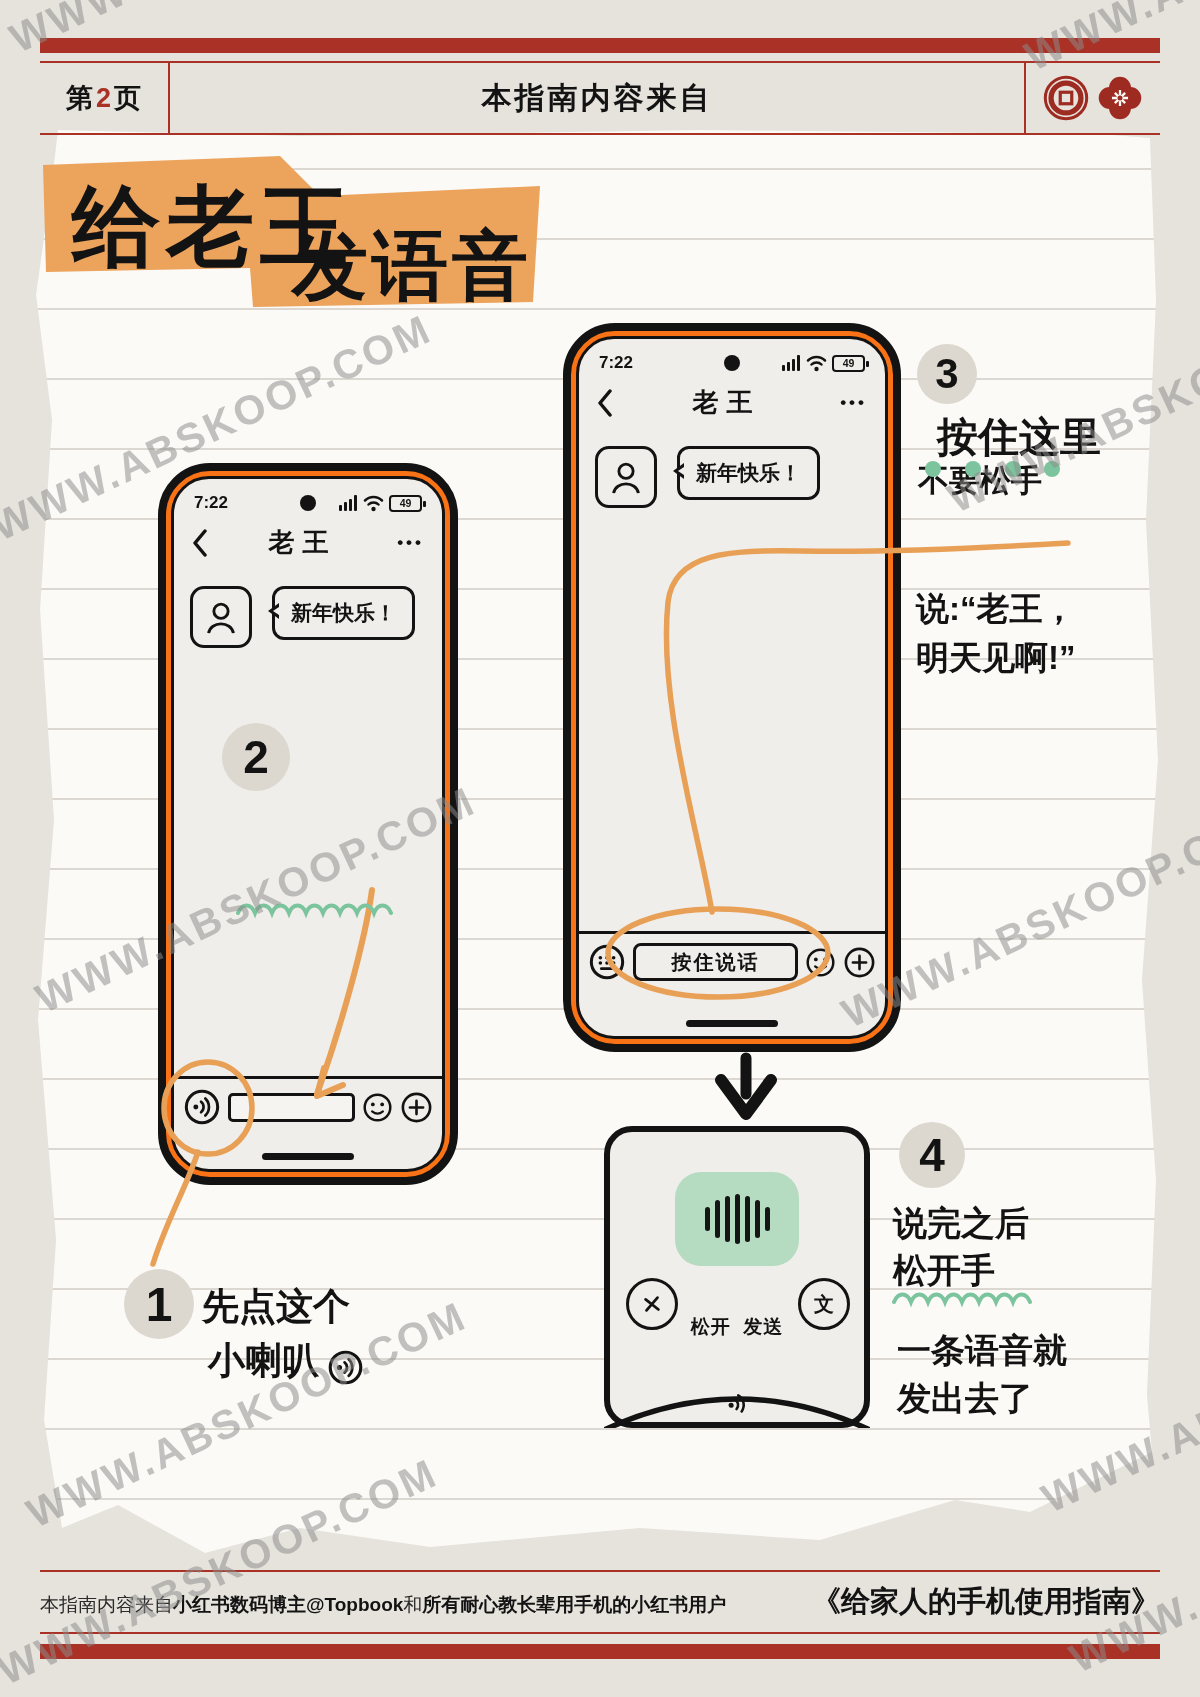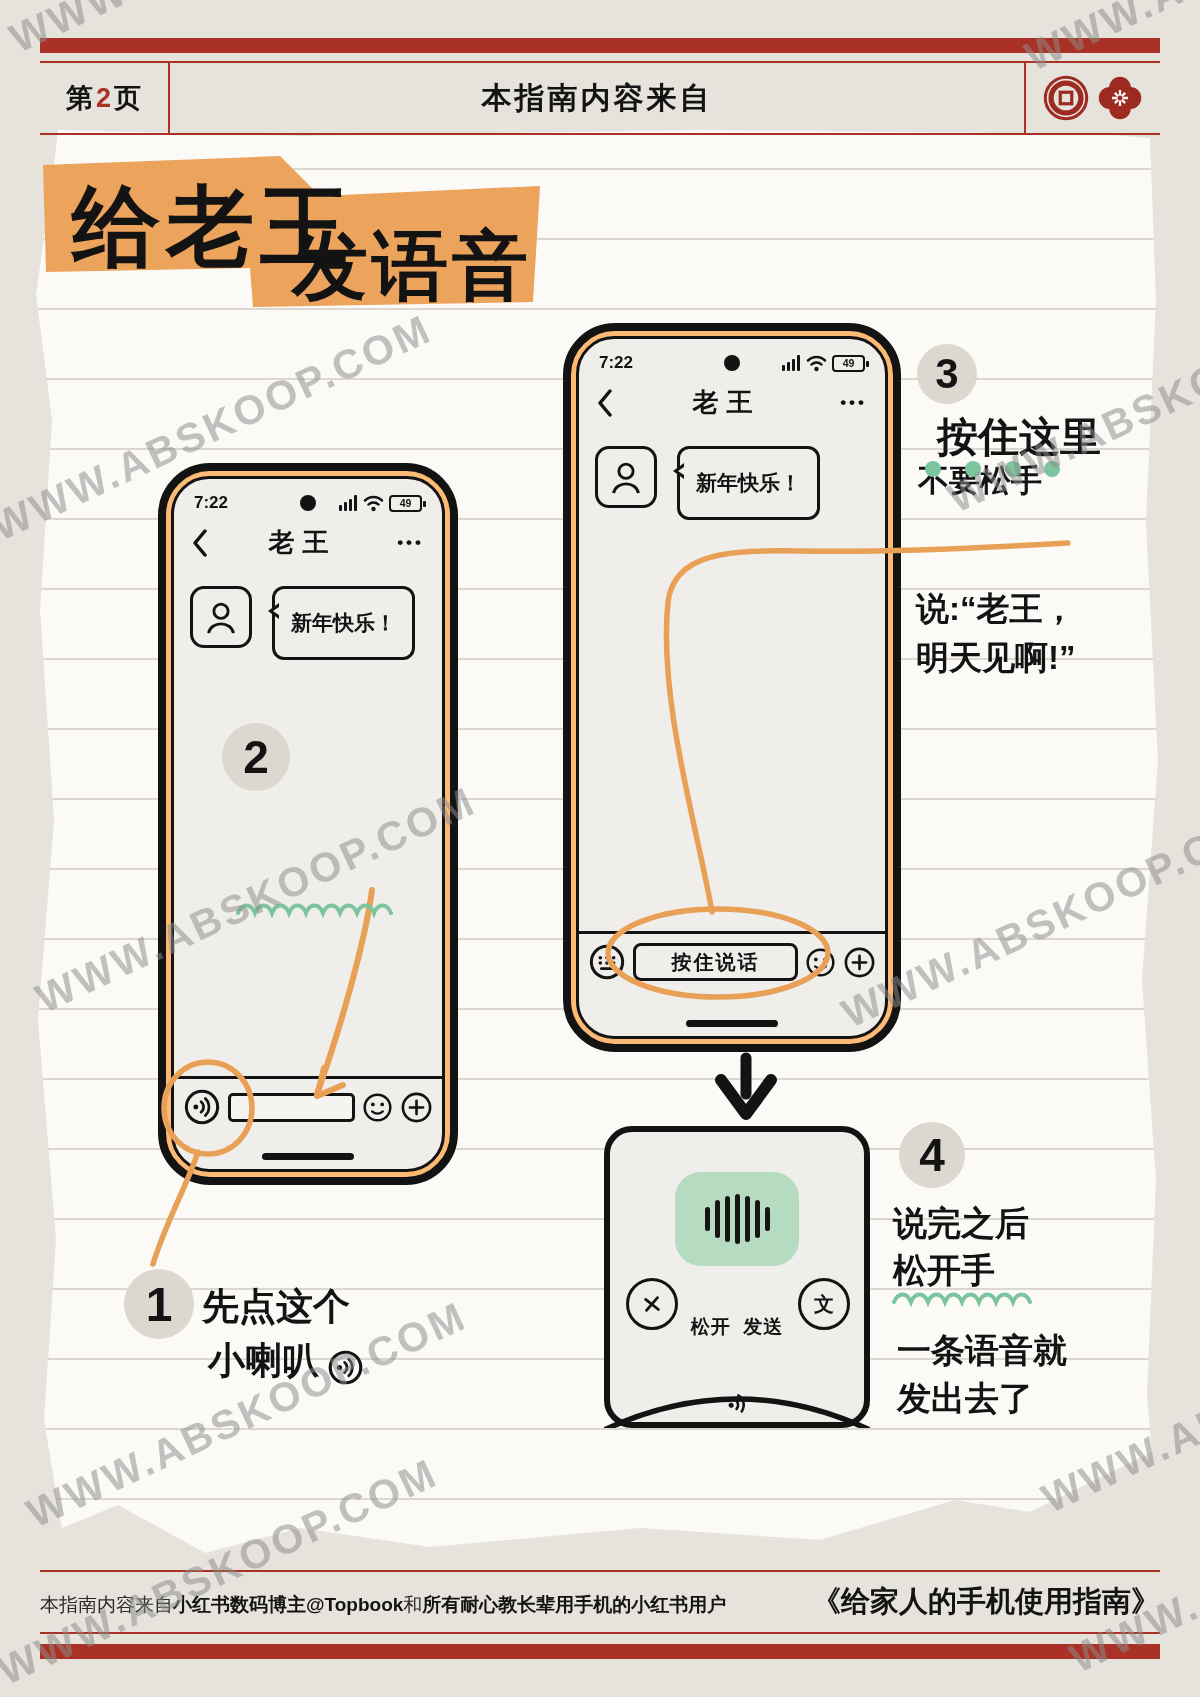--- a/index.html
+++ b/index.html
@@ -17,34 +17,34 @@
   .h-cell{display:flex;align-items:center;justify-content:center;}
   .h-page{width:128px;border-right:2px solid #a93126;font-size:27px;font-weight:800;letter-spacing:1px;}
   .h-page .num{color:#a93126;padding:0 2px;}
   .h-title{flex:1;font-size:30px;font-weight:800;letter-spacing:3px;}
   .h-icons{width:134px;border-left:2px solid #a93126;gap:8px;}
   
   .title-wrap{position:absolute;left:0;top:0;z-index:3;}
   .t1{position:absolute;left:72px;top:168px;font-size:88px;font-weight:900;letter-spacing:6px;z-index:4;}
   .t2{position:absolute;left:292px;top:216px;font-size:76px;font-weight:900;letter-spacing:4px;z-index:4;}
   
-  .phone{position:absolute;border:8px solid #131313;border-radius:52px;background:#fdba74;padding:5px;box-sizing:border-box;z-index:2;}
+  .phone{position:absolute;border:8px solid #131313;border-radius:52px;background:#f97316;padding:5px;box-sizing:border-box;z-index:2;}
   .screen{position:relative;width:100%;height:100%;border:3px solid #131313;border-radius:38px;background:#f0eeea;box-sizing:border-box;overflow:hidden;}
   .status{display:flex;align-items:center;padding:14px 20px 0 20px;position:relative;}
   .time{font-size:17px;font-weight:800;}
   .camdot{position:absolute;left:50%;transform:translateX(-50%);width:16px;height:16px;border-radius:50%;background:#131313;}
   .sticons{margin-left:auto;display:flex;align-items:center;gap:5px;}
   .battery{position:relative;width:33px;height:17px;border:2.5px solid #131313;border-radius:4px;font-size:10.5px;font-weight:800;display:flex;align-items:center;justify-content:center;box-sizing:border-box;}
   .battery::after{content:"";position:absolute;right:-6px;top:4px;width:3px;height:6px;background:#131313;border-radius:1px;}
   .nav{display:flex;align-items:center;padding:12px 18px 0 18px;}
   .nav-title{flex:1;text-align:center;font-size:26px;font-weight:800;letter-spacing:8px;}
   .nav-menu{font-size:17px;font-weight:900;letter-spacing:3px;}
   .msg{display:flex;align-items:flex-start;gap:14px;padding:26px 14px 0 16px;}
   .avatar{width:56px;height:56px;border:3.5px solid #131313;border-radius:14px;display:flex;align-items:center;justify-content:center;flex:0 0 auto;background:#f0eeea;}
-  .bubble{position:relative;border:3.5px solid #131313;border-radius:12px;padding:20px 16px;font-size:21px;font-weight:800;margin-left:6px;}
+  .bubble{position:relative;border:3.5px solid #131313;border-radius:12px;padding:10px 16px;font-size:21px;font-weight:800;margin-left:6px;}
   .bubble::before{content:"";position:absolute;left:-15px;top:14px;border:8px solid transparent;border-right:11px solid #131313;}
   .bubble::after{content:"";position:absolute;left:-8px;top:16px;border:6px solid transparent;border-right:9px solid #f0eeea;}
   .inputbar{position:absolute;left:0;right:0;border-top:3.5px solid #131313;display:flex;align-items:center;gap:7px;padding:9px 9px;}
   .field{flex:1;height:23px;border:3.5px solid #131313;border-radius:5px;background:#f6f4f1;}
   .talkbtn{flex:1;height:32px;border:3.5px solid #131313;border-radius:8px;display:flex;align-items:center;justify-content:center;font-size:20px;font-weight:800;letter-spacing:2px;}
   .homebar{position:absolute;left:50%;transform:translateX(-50%);bottom:9px;width:92px;height:7px;border-radius:4px;background:#131313;}
   
   .stepnum{position:absolute;background:#dcd8cf;border-radius:50%;display:flex;align-items:center;justify-content:center;font-weight:900;z-index:3;}
   .ann{position:absolute;font-weight:800;z-index:3;}
   

